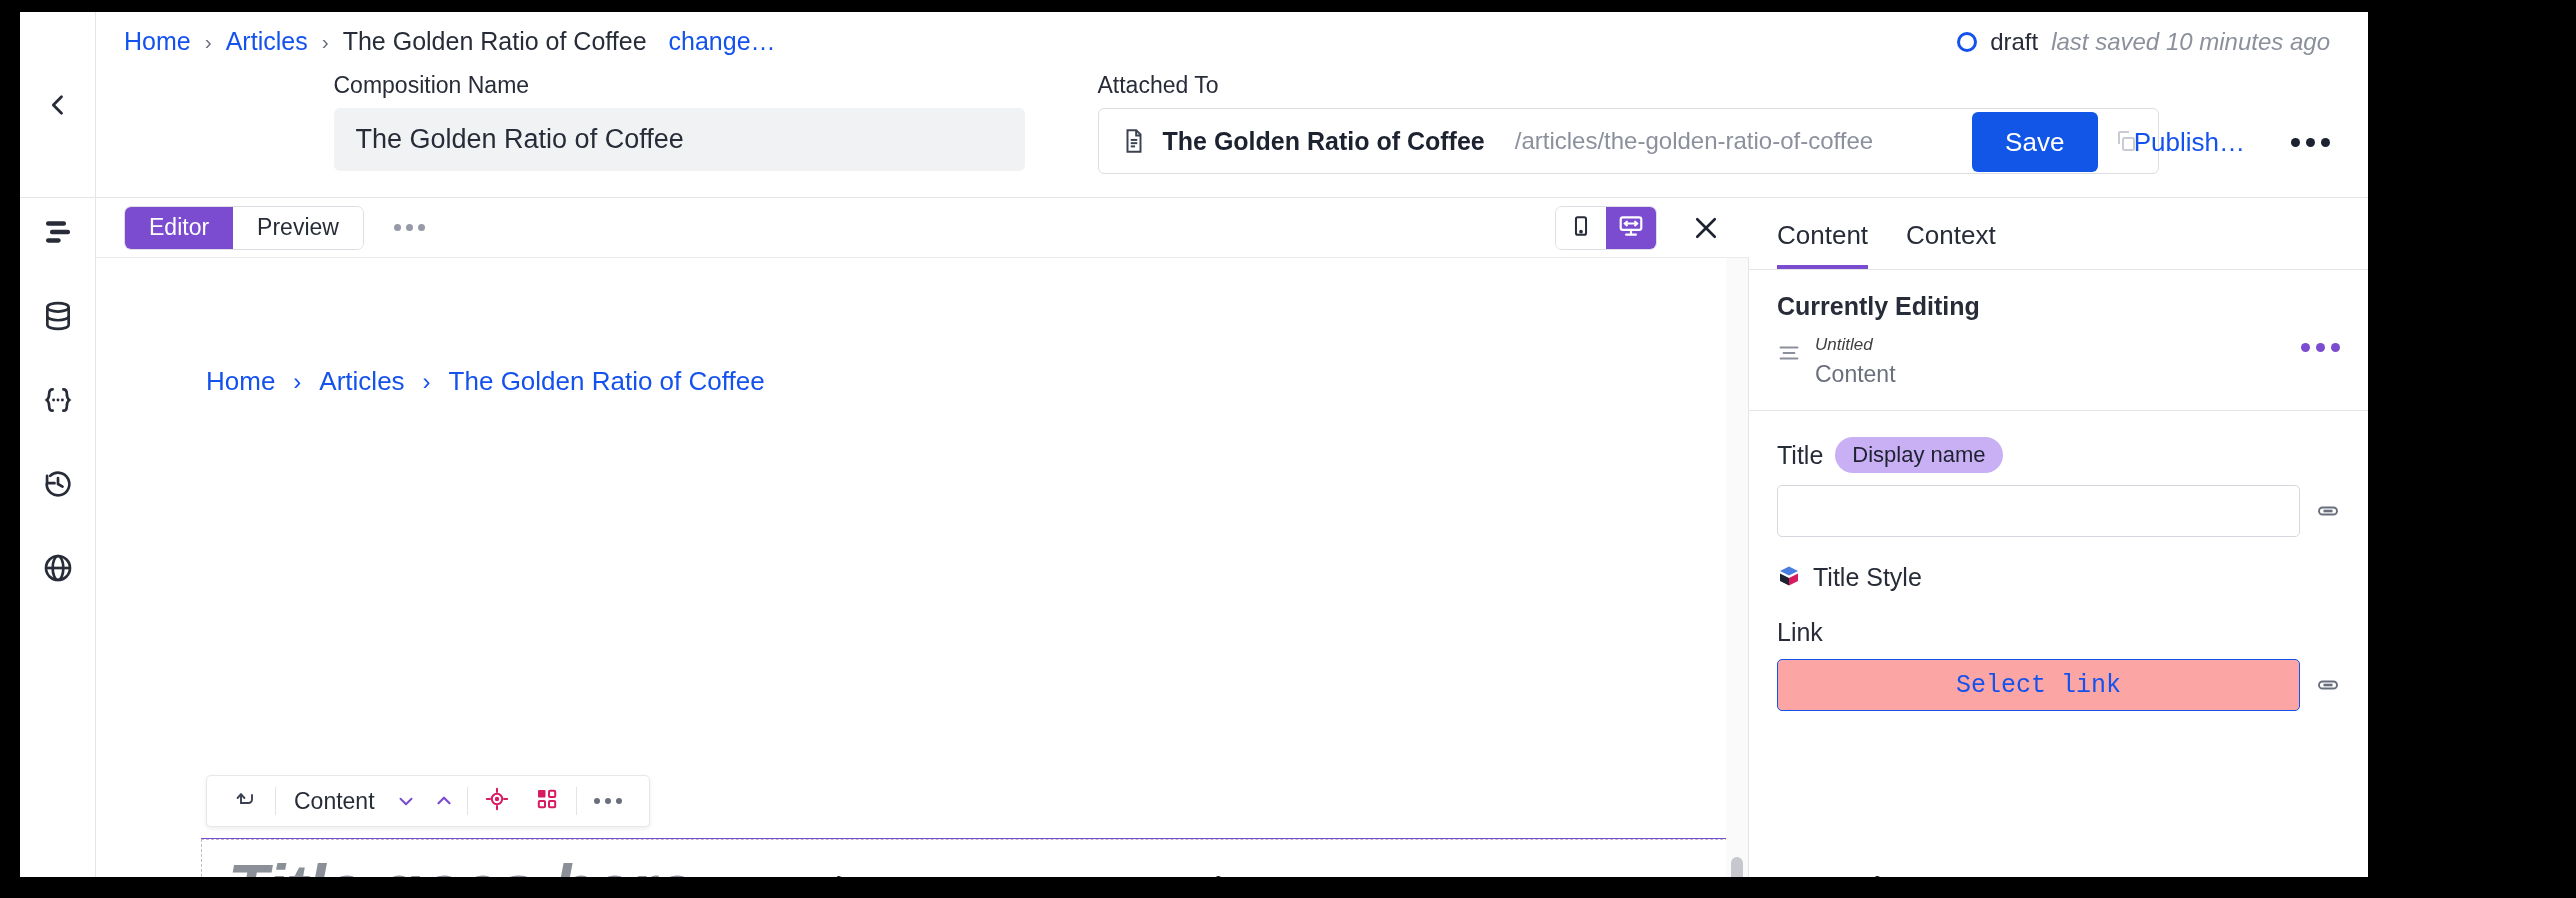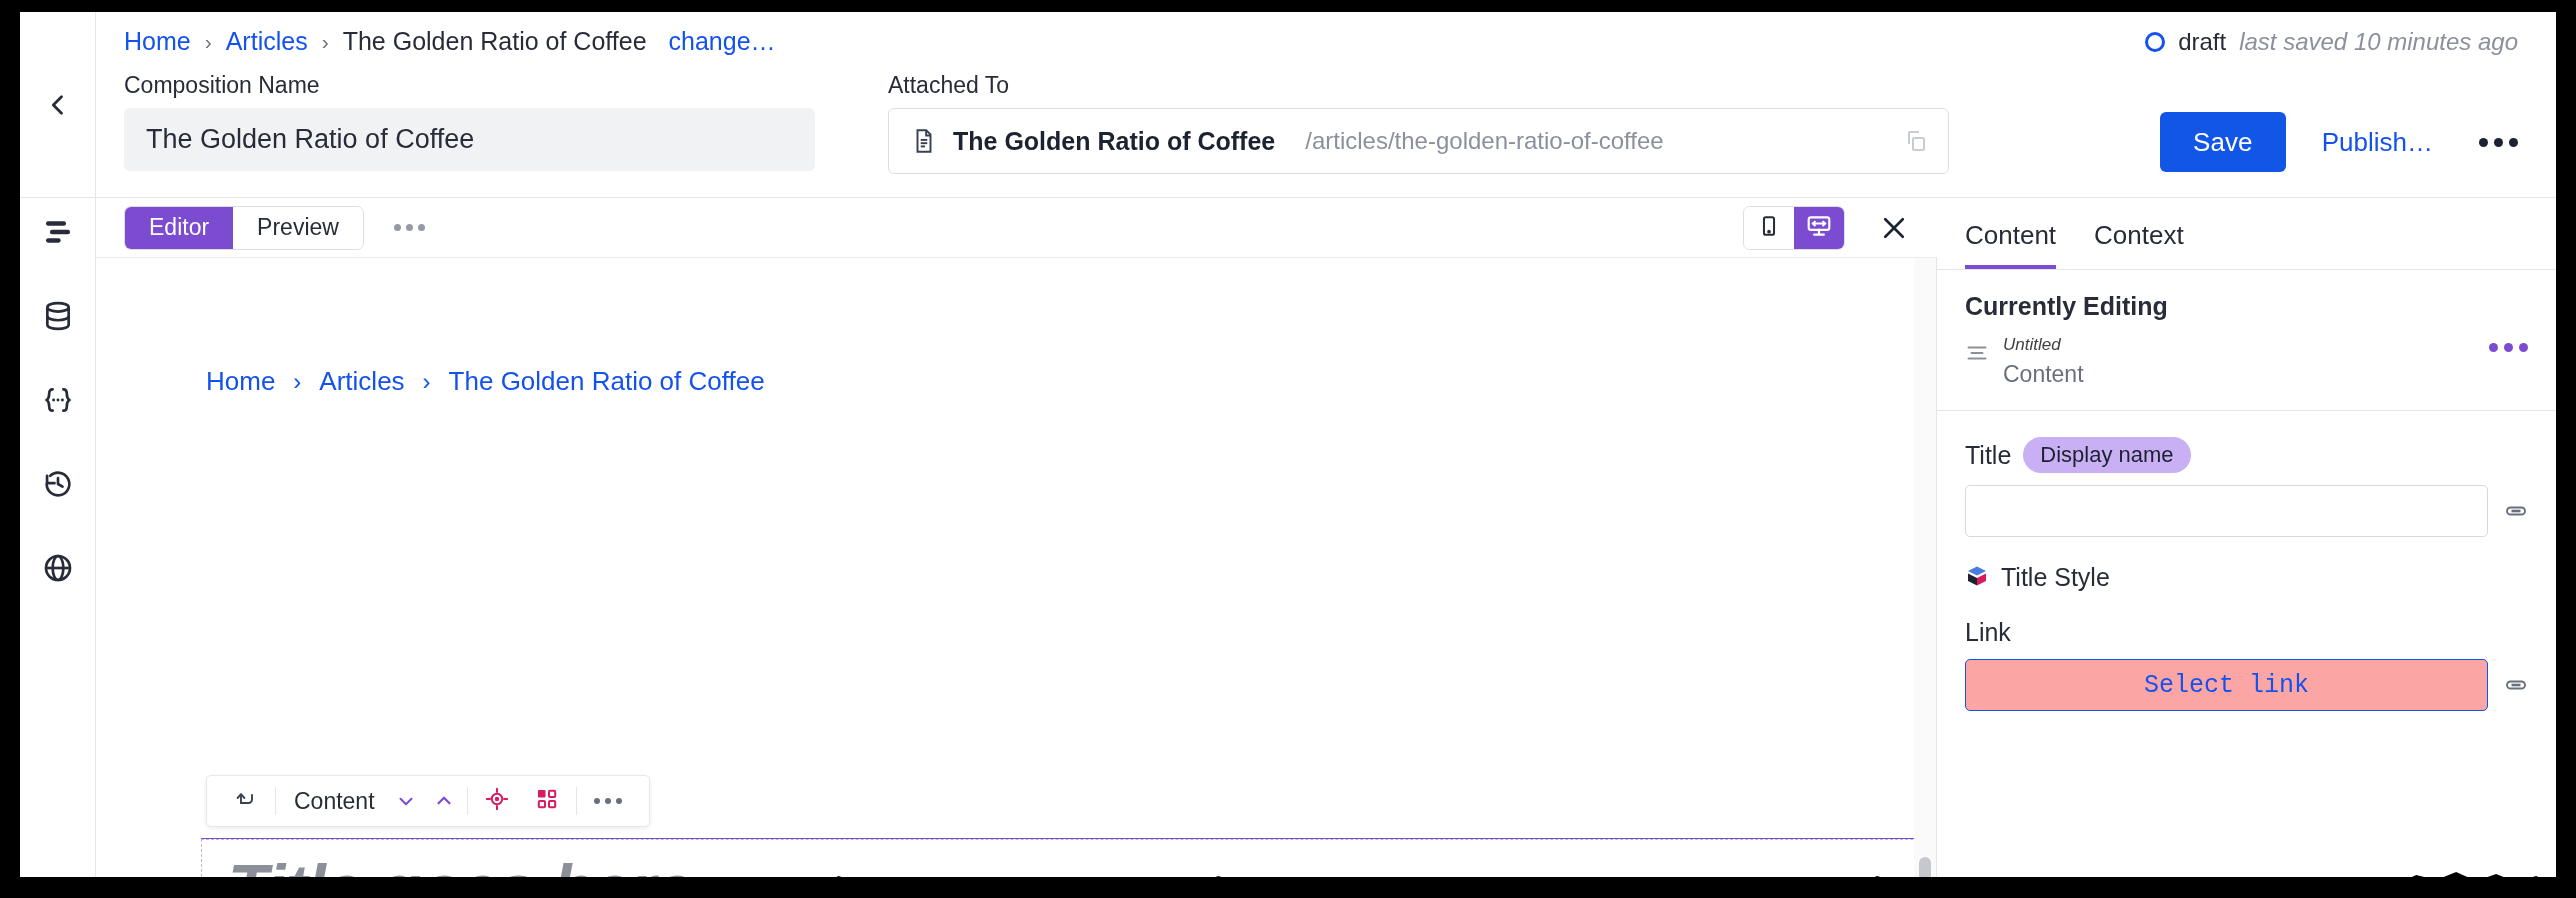--- a/index.html
+++ b/index.html
@@ -5,21 +5,21 @@
   * { box-sizing: border-box; margin: 0; padding: 0; }
   html, body {
     width: 2576px; height: 899px;
     background: #000;
     font-family: "Liberation Sans", sans-serif;
     overflow: hidden;
   }
   #app {
     position: absolute;
     left: 20px; top: 12px;
-    width: 2536px; height: 865px;
+    width: 2348px; height: 865px;
     background: #fff;
     overflow: hidden;
   }
 
   
   .top-row { display: flex; height: 186px; border-bottom: 1px solid #e3e5e9; }
 
   .back-col {
     width: 76px; flex: 0 0 76px;
     display: flex; align-items: center; justify-content: center;
@@ -46,21 +46,21 @@
     display: flex; align-items: center; gap: 13px;
     font-size: 24px;
   }
   .status-ring {
     width: 20px; height: 20px; border-radius: 50%;
     border: 3px solid #1452ee;
   }
   .status-label { color: #272c38; }
   .status-saved { color: #8b909c; font-style: italic; }
 
-  .fields-row { display: flex; align-items: flex-start; margin-top: 14px; }
+  .fields-row { display: flex; align-items: flex-start; margin-top: 14px; justify-content: center; }
 
   .field-block { display: flex; flex-direction: column; }
   .field-label {
     font-size: 23px; color: #272c38; margin-bottom: 9px;
   }
   .comp-input {
     width: 691px; height: 63px;
     background: #f1f2f4; border: none; border-radius: 6px;
     font-size: 27px; color: #272c38;
     padding: 0 22px;

